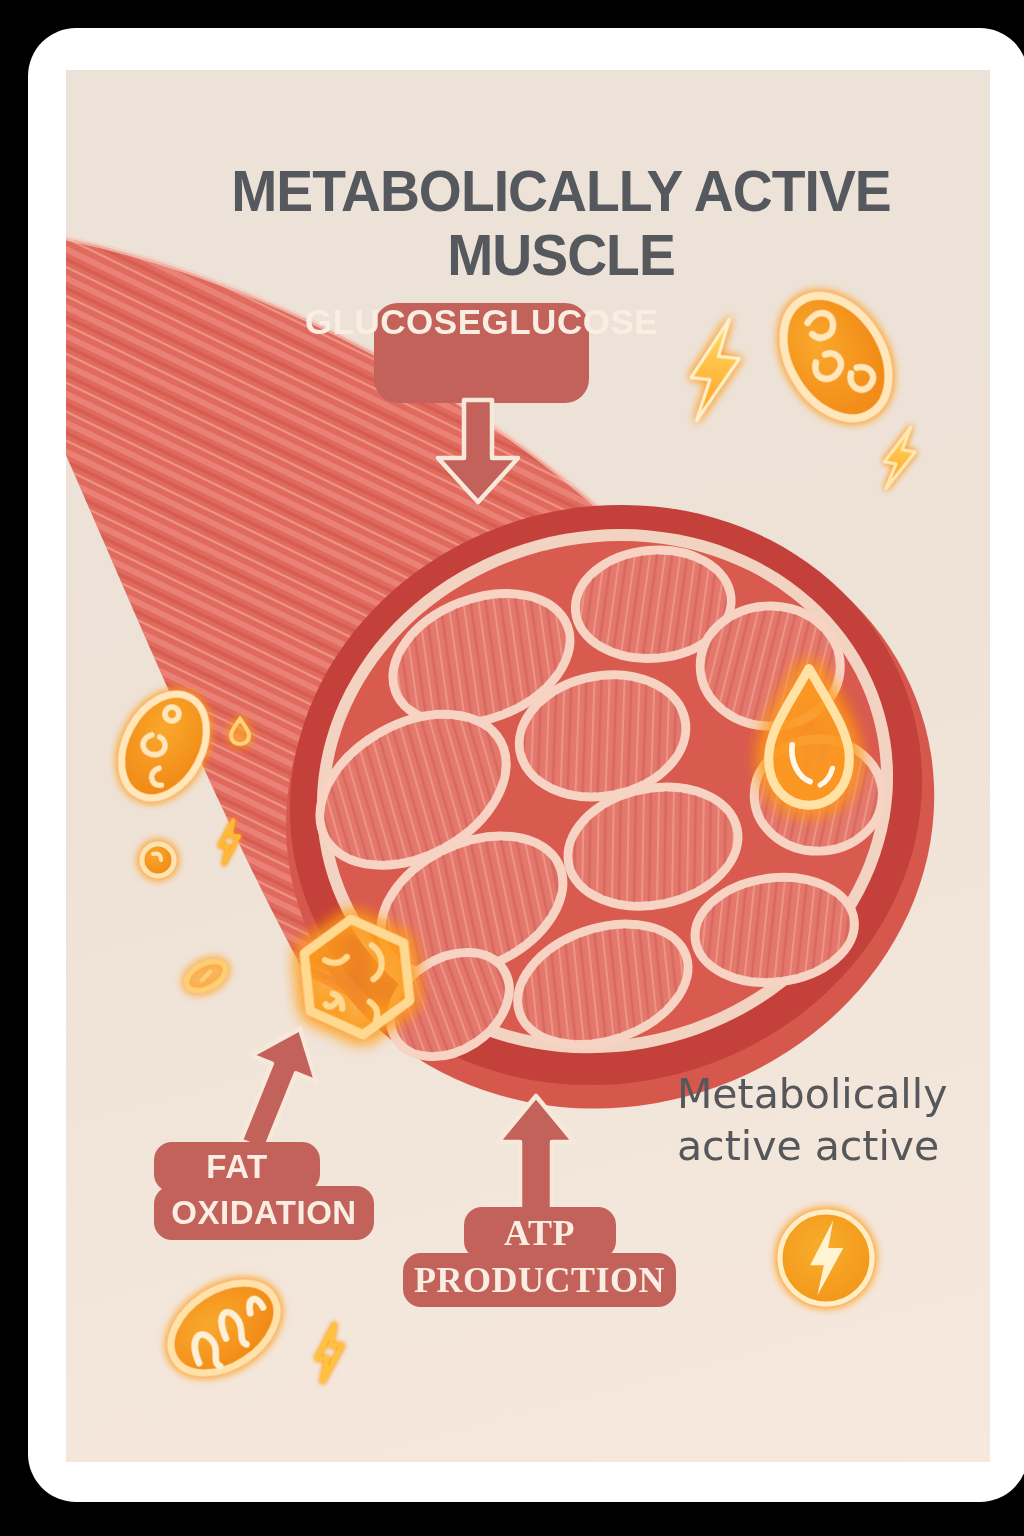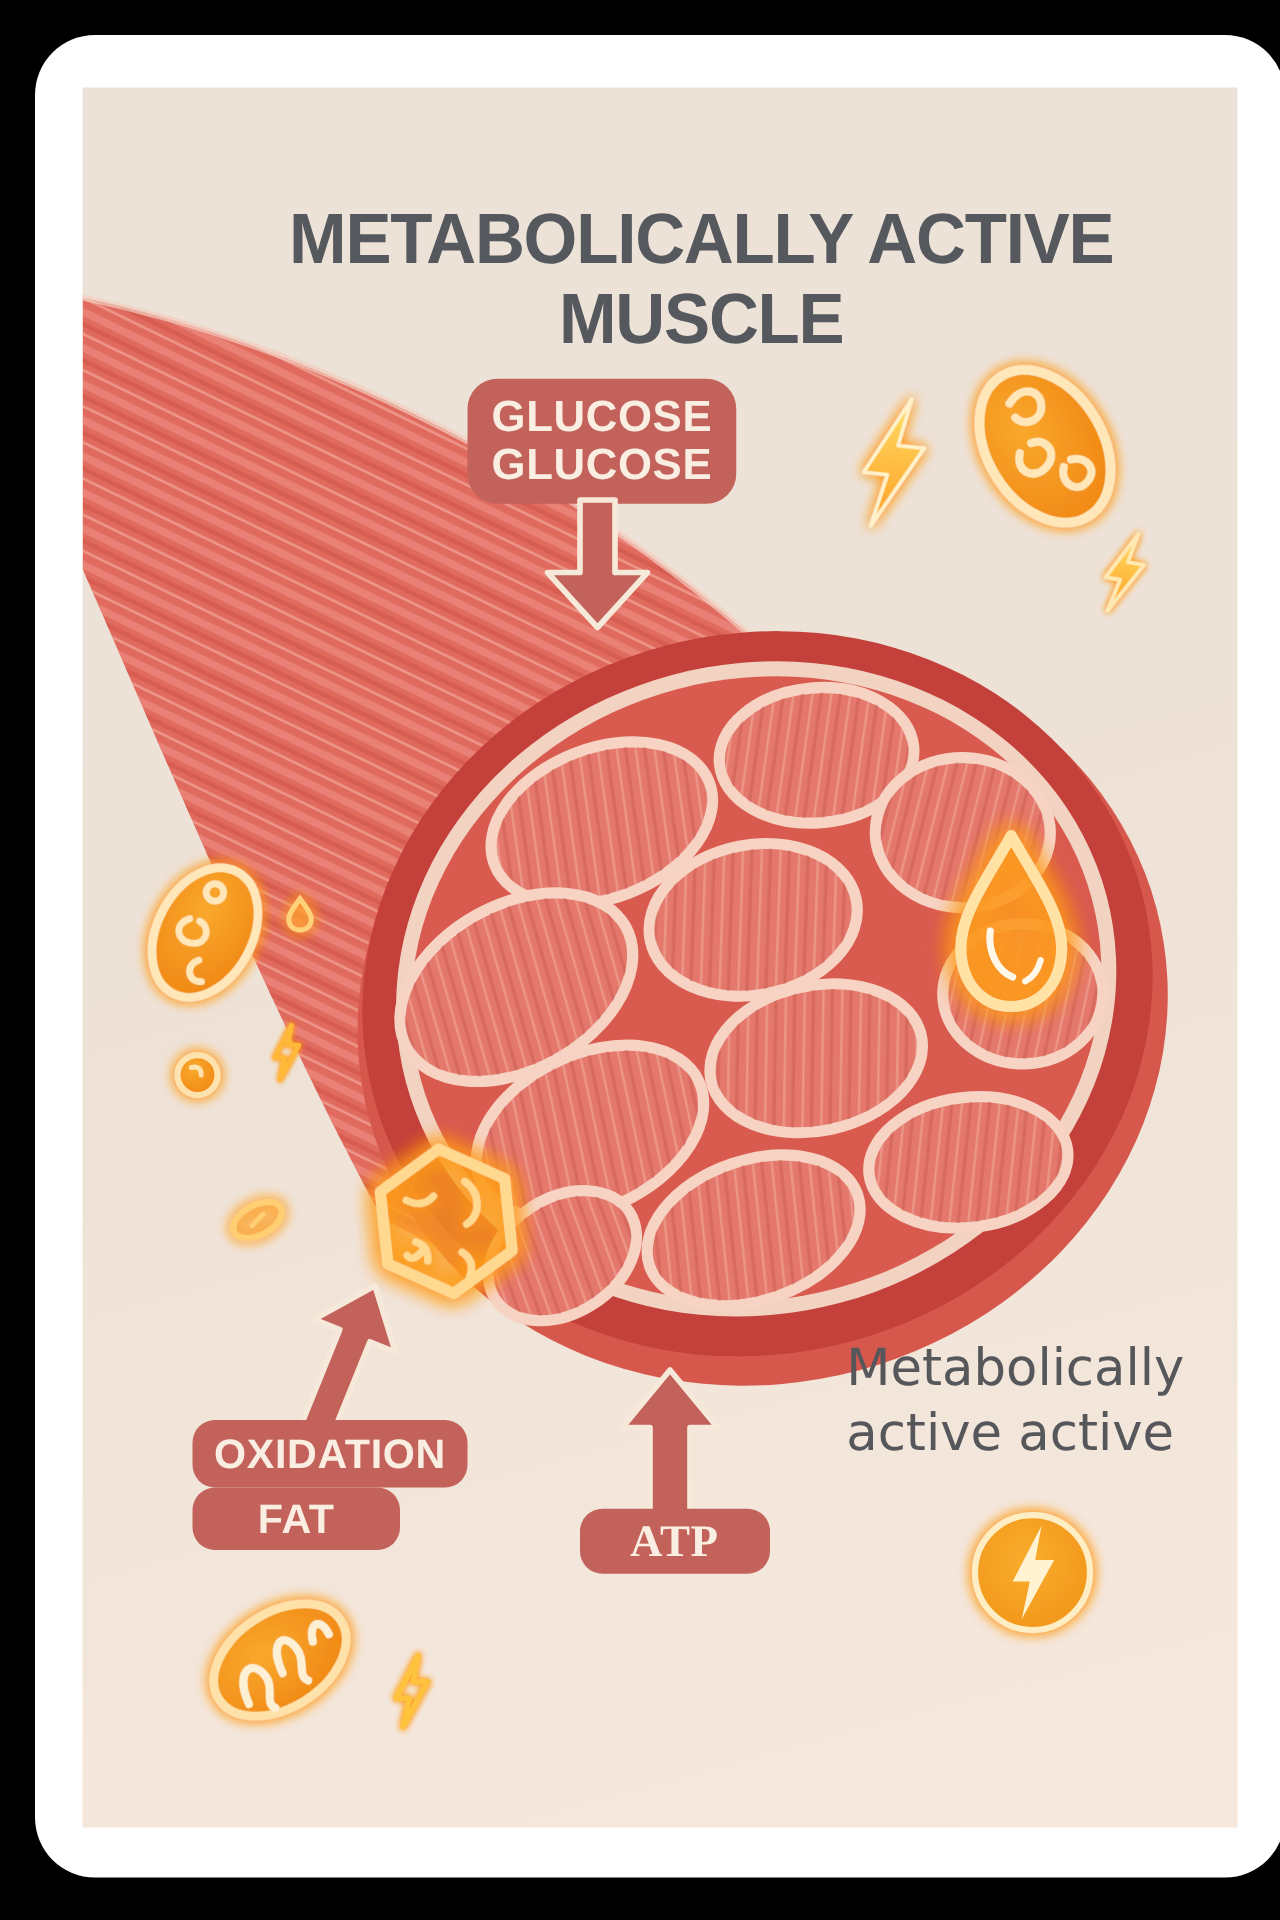--- a/index.html
+++ b/index.html
@@ -18,21 +18,21 @@
   }
   .illustration{position:absolute;left:0;top:0;width:924px;height:1392px;}
   .page-title{
     position:absolute;left:33px;top:52px;width:924px;
     text-align:center;font-weight:bold;font-size:57px;line-height:1.12;
     color:#55585c;letter-spacing:-1px;transform:scaleX(.97);transform-origin:50% 0;
   }
   .page-title span{display:block;}
   .callout{
     position:absolute;background:#c2625a;color:#faeee3;font-weight:bold;
-    text-align:center;display:flex;flex-direction:column;justify-content:center;
+    text-align:center;display:flex;flex-direction:row;justify-content:center;
     line-height:1.1;letter-spacing:.5px;
   }
   .co-glucose{left:308px;top:233px;width:215px;height:100px;border-radius:24px;font-size:35px;}
   .stack{position:absolute;}
   .stack .box{
     background:#c2625a;color:#faeee3;font-weight:bold;text-align:center;
     display:flex;align-items:center;justify-content:center;border-radius:18px;
     letter-spacing:.5px;
   }
   .st-fat{left:88px;top:1072px;width:220px;}
@@ -251,29 +251,30 @@
     <svg class="arrow-svg" style="left:362px;top:328px;" width="100" height="110">
       <polygon class="arrow-shape" points="36,2 64,2 64,60 90,60 50,104 10,60 36,60"></polygon>
     </svg>
 
     <svg class="arrow-svg" style="left:150px;top:948px;" width="130" height="140">
       <g transform="rotate(22 60 70)">
         <polygon class="arrow-shape" points="60,6 95,49 73,49 73,132 47,132 47,49 25,49"></polygon>
       </g>
     </svg>
     <div class="stack st-fat">
+      <div class="box b1">FAT</div>
       <div class="box b2">OXIDATION</div>
-      <div class="box b1">FAT</div>
     </div>
 
     <svg class="arrow-svg" style="left:420px;top:1022px;" width="100" height="122">
       <polygon class="arrow-shape" points="50,4 88,50 66,50 66,118 34,118 34,50 12,50"></polygon>
     </svg>
     <div class="stack st-atp">
       <div class="box b1">ATP</div>
+      <div class="box b2">PRODUCTION</div>
     </div>
 
     <div class="caption">
       <span>Metabolically</span><br>
       <span>active active</span>
     </div>
 
   </div>
 </div>
 

